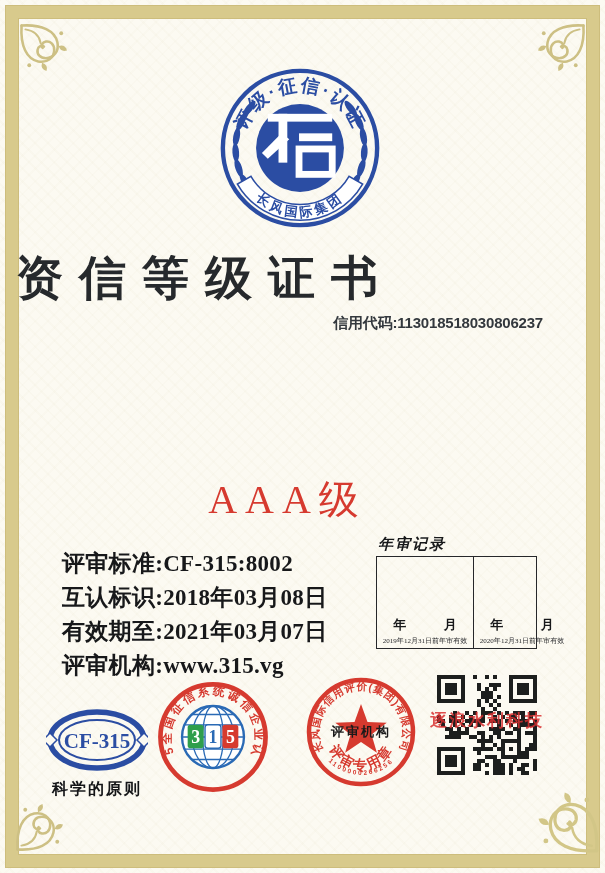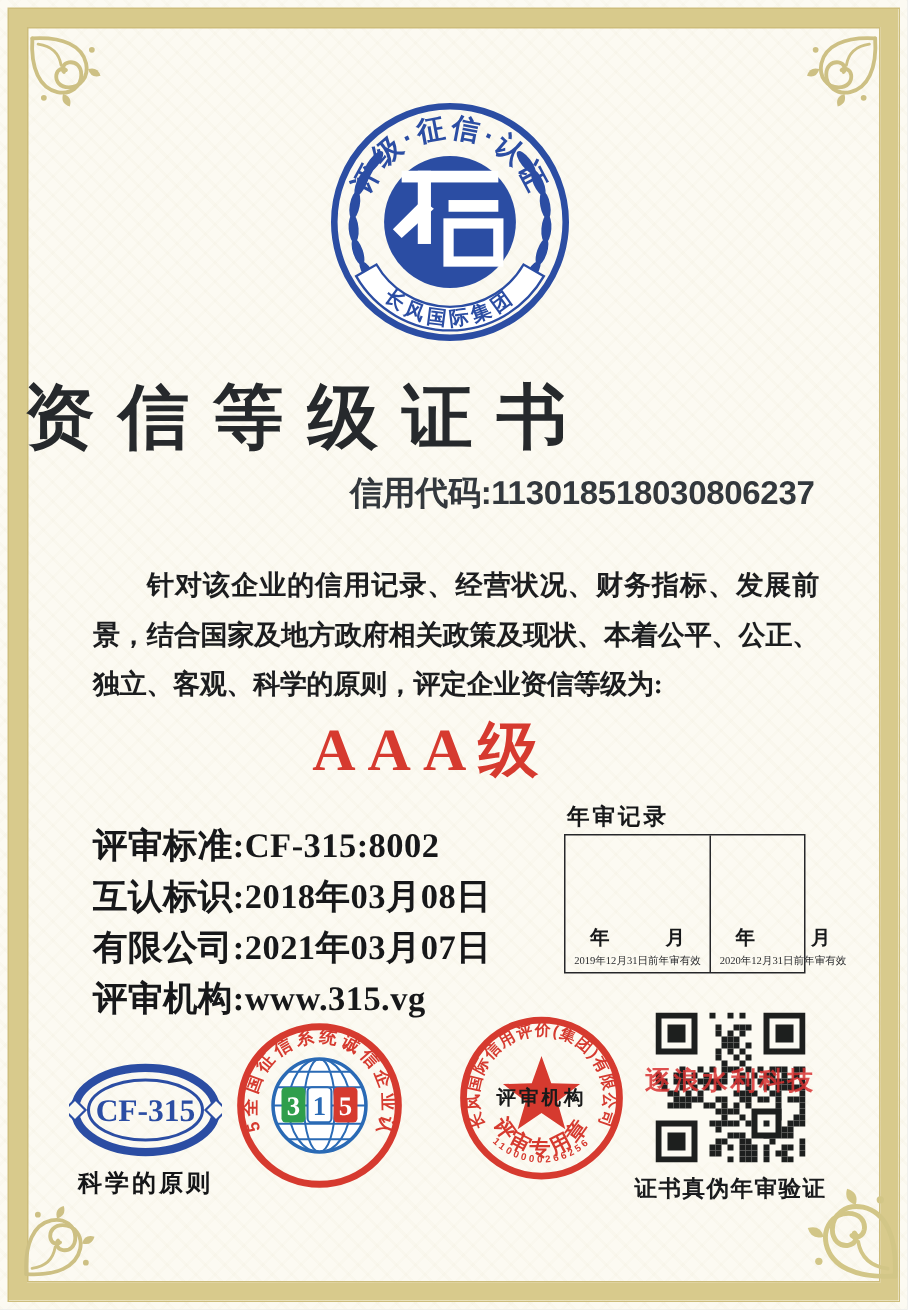--- a/index.html
+++ b/index.html
@@ -23,45 +23,45 @@
   .fl.bl{left:15px;top:788px;width:64px;height:64px;transform:scaleY(-1);}
   .fl.br{left:518px;top:772px;width:82px;height:82px;transform:scale(-1,-1);color:#d2c687;}
   .emblem{position:absolute;left:217px;top:65px;width:166px;height:166px;}
   .title{
     position:absolute;left:0;top:247px;width:605px;
     font-size:47px;font-weight:900;letter-spacing:16px;padding-left:16px;box-sizing:border-box;
     color:#26292c;font-family:"Liberation Sans", sans-serif;
   }
   .code{
     position:absolute;right:62px;top:314px;
-    font-size:22px;font-weight:bold;color:#33383d;letter-spacing:-0.2px;
+    font-size:15px;font-weight:bold;color:#33383d;letter-spacing:-0.2px;
   }
   .company{
     position:absolute;left:62px;top:344px;
     font-size:18px;font-weight:bold;color:#202225;letter-spacing:1px;
   }
   .body-par{
     position:absolute;left:62px;top:374px;width:484px;margin:0;
     font-family:"Liberation Serif", serif;font-weight:700;
     font-size:18px;line-height:33px;letter-spacing:-0.2px;
     text-indent:2em;text-align:justify;color:#1c1d1f;
   }
   .rating{
     position:absolute;left:0;top:472px;width:575px;text-align:center;
-    font-family:"Liberation Serif", serif;font-weight:700;
+    font-family:"Liberation Serif", serif;font-weight:400;
     font-size:40px;letter-spacing:8px;color:#d63a2f;
   }
   .details{position:absolute;left:62px;top:547px;}
   .details div{
     font-family:"Liberation Serif", serif;font-weight:700;
     font-size:23px;line-height:34px;color:#17181a;letter-spacing:0.3px;
   }
   .rev-title{
     position:absolute;left:378px;top:535px;
-    font-family:"Liberation Serif", serif;font-weight:700;font-size:15px;color:#17181a;letter-spacing:2px;
+    font-family:"Liberation Serif", serif;font-weight:700;font-size:15px;color:#17181a;letter-spacing:2px;font-style:italic;
   }
   .rev-table{
     position:absolute;left:376px;top:556px;width:161px;height:93px;
     border:1.5px solid #26272a;display:flex;box-sizing:border-box;
   }
   .rev-cell{
     flex:1;display:flex;flex-direction:column;justify-content:flex-end;align-items:center;
     box-sizing:border-box;
   }
   .rev-cell:first-child{border-right:1.5px solid #26272a;}
@@ -157,27 +157,26 @@
     </g>
     <path d="M20.9,122 A74,74 0 0 0 149.1,122 L135.2,114 A58,58 0 0 1 34.8,114 Z" fill="#ffffff" stroke="#2b4da3" stroke-width="1.6"></path>
     <path id="embBan" d="M30.9,126.9 A66,66 0 0 0 139.1,126.9" fill="none"></path>
     <text font-size="13.5" font-weight="bold" fill="#2b4da3" letter-spacing="3" font-family="Liberation Sans, sans-serif">
       <textPath href="#embBan" startOffset="50%" text-anchor="middle">长风国际集团</textPath>
     </text>
   </svg>
 
   <div class="title">资信等级证书</div>
   <div class="code">信用代码:113018518030806237</div>
-  <p class="body-par">针对该企业的信用记录、经营状况、财务指标、发展前景，结合国家及地方政府相关政策及现状、本着公平、公正、独立、客观、科学的原则，评定企业资信等级为:</p>
   <div class="rating">AAA级</div>
 
   <div class="details">
     <div>评审标准:CF-315:8002</div>
     <div>互认标识:2018年03月08日</div>
-    <div>有限公司:2021年03月07日</div>
+    <div>有效期至:2021年03月07日</div>
     <div>评审机构:www.315.vg</div>
   </div>
 
   <div class="rev-title">年审记录</div>
   <div class="rev-table">
     <div class="rev-cell">
       <div class="ym">
         <span>年</span>
         <span>月</span>
       </div>
@@ -437,15 +436,14 @@
         <rect x="80" y="8" width="12" height="12" fill="#1d1f1e"></rect>
         <rect x="0" y="72" width="28" height="28" fill="#1d1f1e"></rect>
         <rect x="4" y="76" width="20" height="20" fill="#fcfaf2"></rect>
         <rect x="8" y="80" width="12" height="12" fill="#1d1f1e"></rect>
         <rect x="64" y="64" width="20" height="20" fill="#1d1f1e"></rect>
         <rect x="68" y="68" width="12" height="12" fill="#fcfaf2"></rect>
         <rect x="72" y="72" width="4" height="4" fill="#1d1f1e"></rect>
       </g>
   </svg>
   <div class="qr-overlay">逐浪水利科技</div>
-  <div class="qr-caption">证书真伪年审验证</div>
 
 </div>
 
 </body></html>

